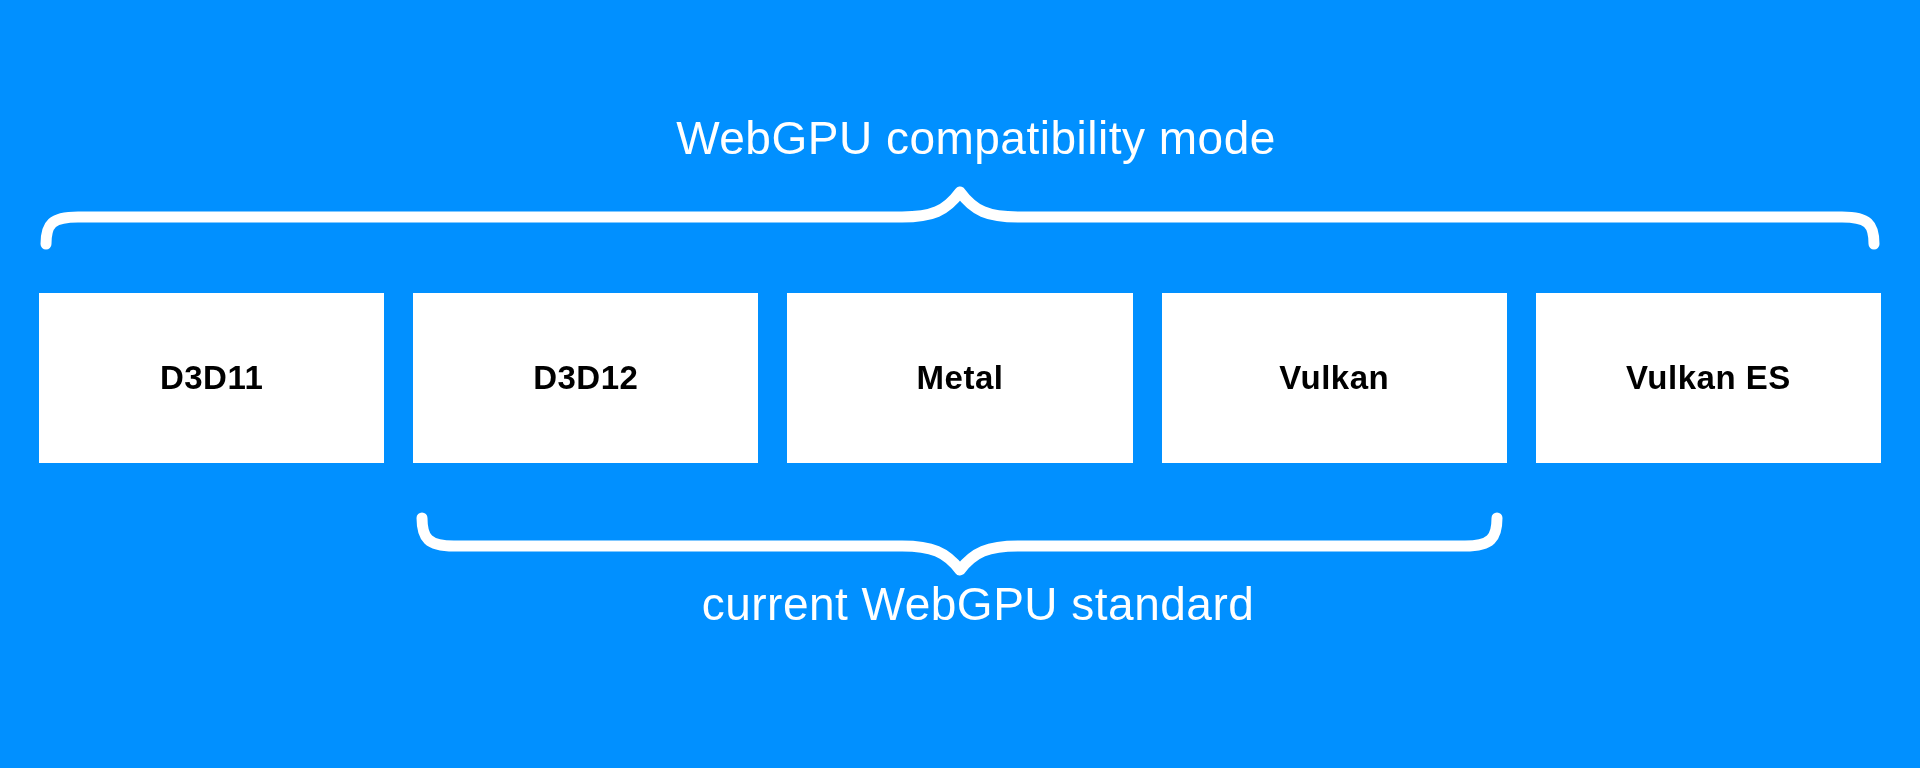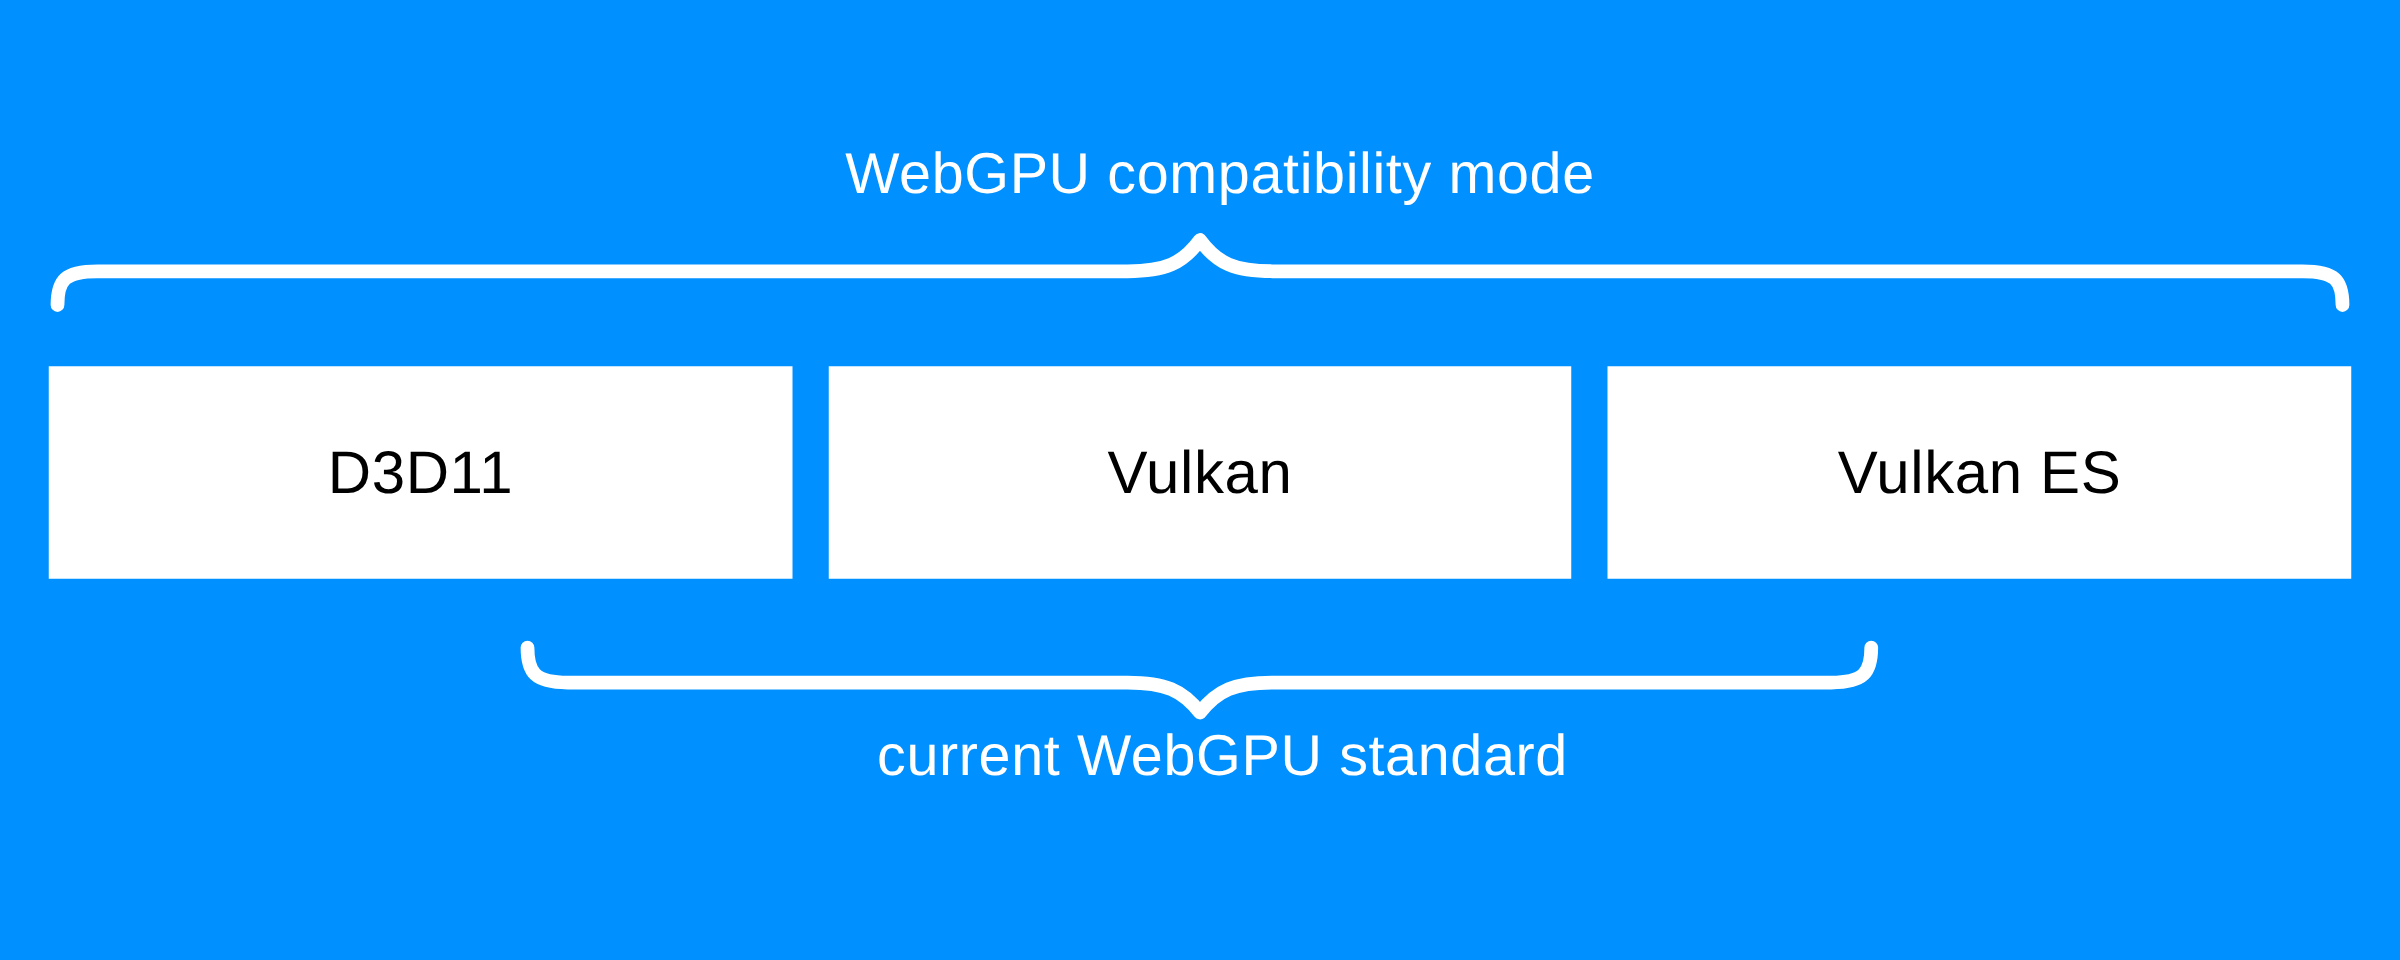--- a/index.html
+++ b/index.html
@@ -61,40 +61,47 @@
   }
   .api-box {
     flex: 1 1 0;
     background: var(--surface);
     display: flex;
     align-items: center;
     justify-content: center;
   }
   .api-box .box-label {
     color: var(--box-text);
-    font-size: 48px;
+    font-size: 33px;
     letter-spacing: 0.5px;
+    font-weight: bold;
   }
 </style>
 </head>
 <body>
 
 <div class="canvas">
 
   <div class="caption caption-top">WebGPU compatibility mode</div>
 
   <svg class="brace brace-top" viewBox="0 0 1920 80" preserveAspectRatio="none" aria-hidden="true">
     <path d="M 46 64 C 46 44 52 37 78 37 L 902 37 C 932 37 946 31 960 12 C 974 31 988 37 1018 37 L 1842 37 C 1868 37 1874 44 1874 64"></path>
   </svg>
 
   <div class="boxes-row">
     <div class="api-box">
       <span class="box-label">D3D11</span>
     </div>
     <div class="api-box">
+      <span class="box-label">D3D12</span>
+    </div>
+    <div class="api-box">
+      <span class="box-label">Metal</span>
+    </div>
+    <div class="api-box">
       <span class="box-label">Vulkan</span>
     </div>
     <div class="api-box">
       <span class="box-label">Vulkan ES</span>
     </div>
   </div>
 
   <svg class="brace brace-bottom" viewBox="0 0 1920 75" preserveAspectRatio="none" aria-hidden="true">
     <path d="M 422 13 C 422 33 428 41 454 41 L 902 41 C 932 41 946 47 960 65 C 974 47 988 41 1018 41 L 1465 41 C 1491 41 1497 33 1497 13"></path>
   </svg>

